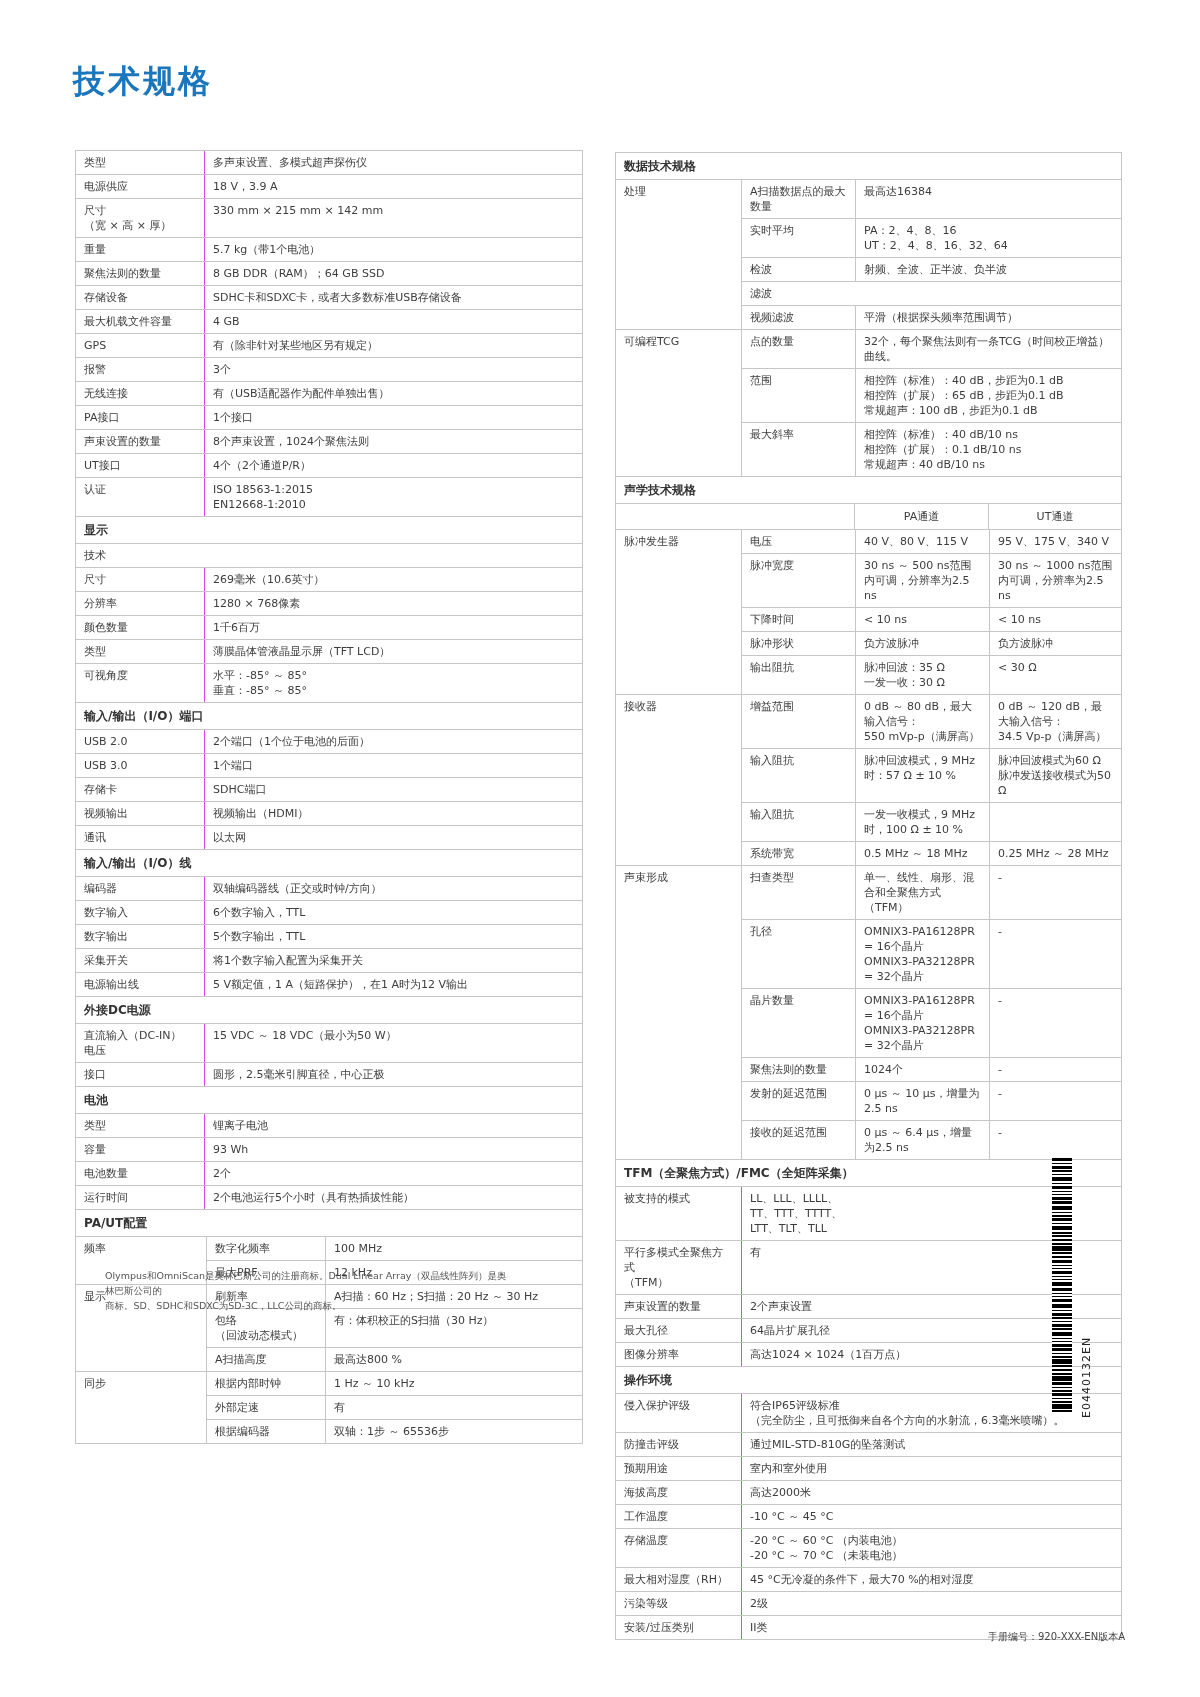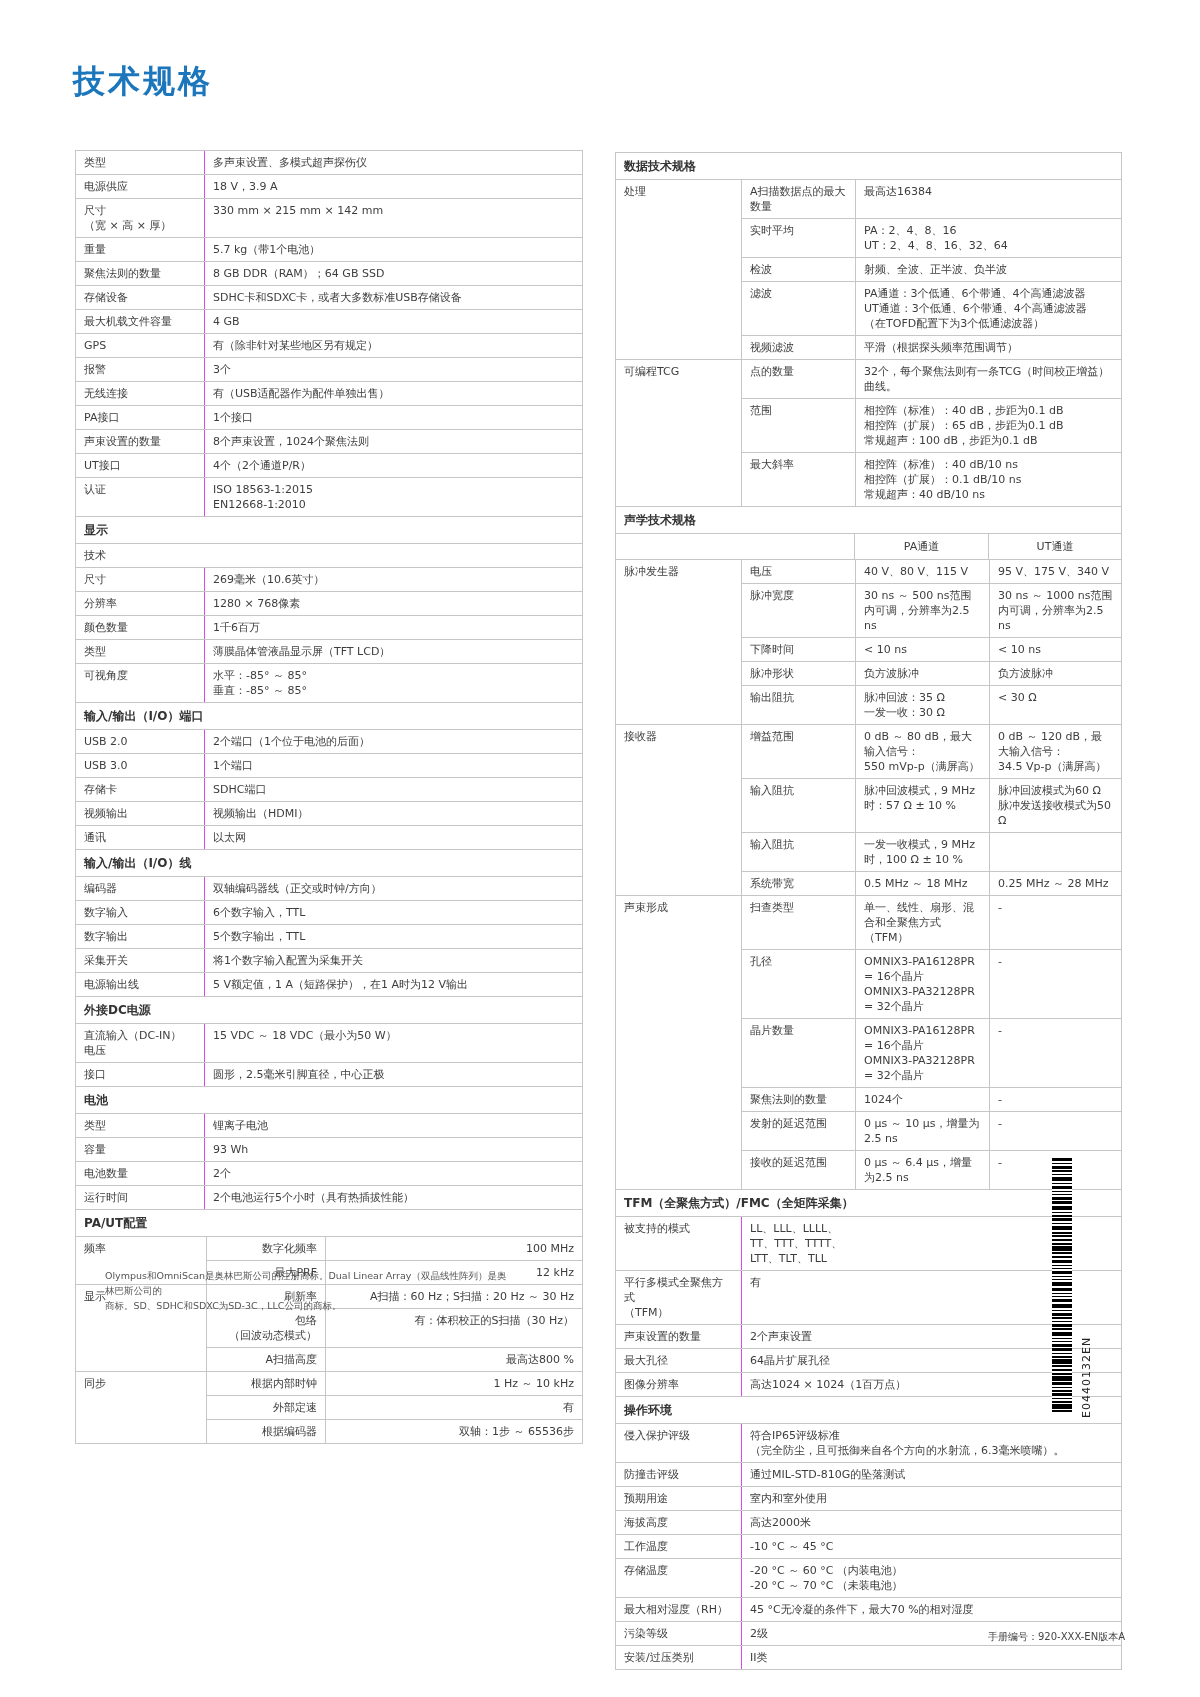--- a/index.html
+++ b/index.html
@@ -23,21 +23,21 @@
   .g2R{grid-template-columns:125px 1fr;}
   .cell{padding:4px 8px;white-space:pre-line;}
   .row > .cell + .cell{border-left:1px solid #d946ef;}
 
   .grow{display:grid;}
   .goL{grid-template-columns:130px 1fr;}
   .goR{grid-template-columns:125px 1fr;}
   .gsub{border-left:1px solid #c6c6c6;}
   .gsub > .srow + .srow{border-top:1px solid #c6c6c6;}
   .srow{display:grid;}
-  .giL{grid-template-columns:118px 1fr;text-align:right;}
+  .giL{grid-template-columns:118px 1fr;}
   .giR{grid-template-columns:113px 1fr;}
   .gi4R{grid-template-columns:113px 134px 1fr;}
   .srow > .cell + .cell{border-left:1px solid #c6c6c6;}
 
   .hrow{display:grid;}
   .h4R{grid-template-columns:238px 134px 1fr;}
   .hcell{padding:5px 8px;text-align:center;}
   .hrow > .hcell + .hcell{border-left:1px solid #c6c6c6;}
 
   .footnote{position:absolute;left:105px;top:1268px;width:410px;font-size:9.5px;
@@ -277,23 +277,20 @@
             <div class="cell">实时平均</div>
             <div class="cell">PA：2、4、8、16
 UT：2、4、8、16、32、64</div>
           </div>
           <div class="srow giR">
             <div class="cell">检波</div>
             <div class="cell">射频、全波、正半波、负半波</div>
           </div>
           <div class="srow giR">
             <div class="cell">滤波</div>
-            <div class="cell">PA通道：3个低通、6个带通、4个高通滤波器
-UT通道：3个低通、6个带通、4个高通滤波器
-（在TOFD配置下为3个低通滤波器）</div>
           </div>
           <div class="srow giR">
             <div class="cell">视频滤波</div>
             <div class="cell">平滑（根据探头频率范围调节）</div>
           </div>
         </div>
       </div>
       <div class="grow goR">
         <div class="cell">可编程TCG</div>
         <div class="gsub">

